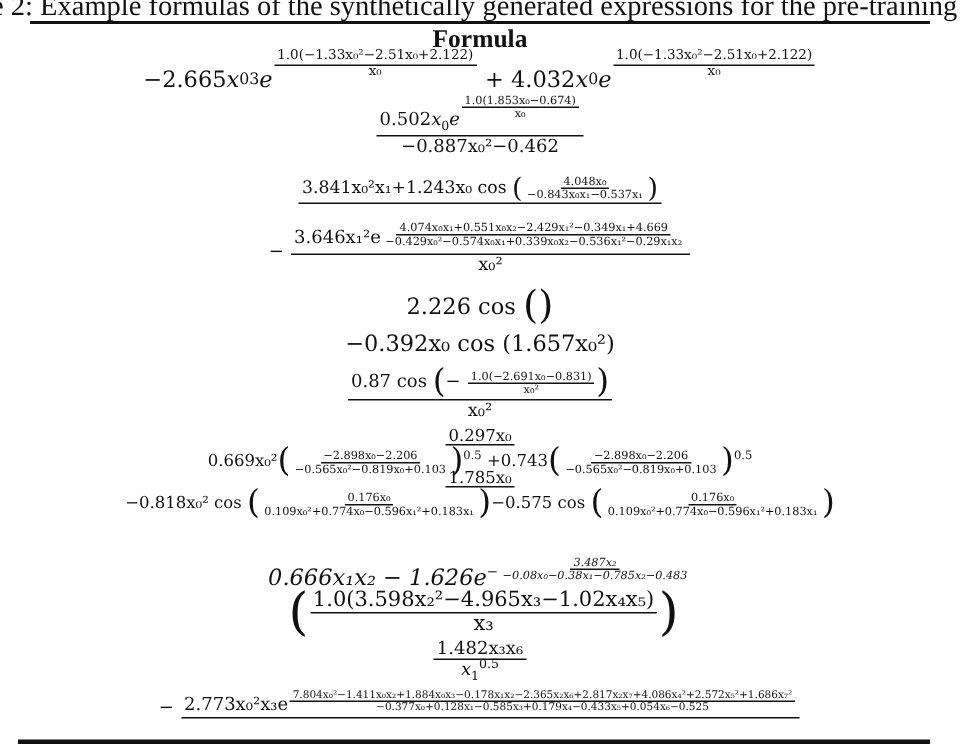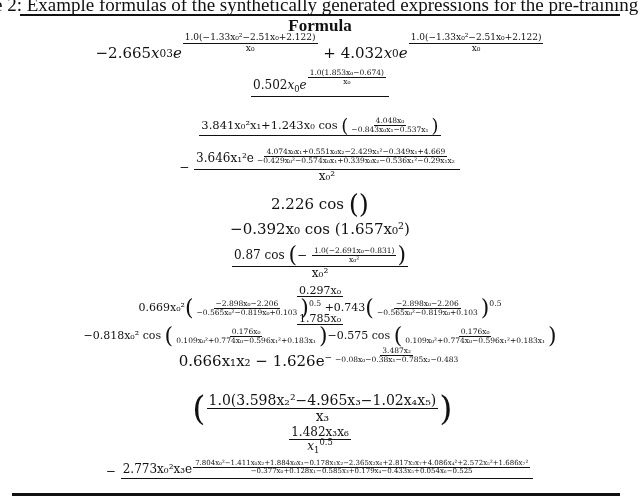--- a/index.html
+++ b/index.html
@@ -43,20 +43,21 @@
         <span class="den">x₀</span>
       </span></span>
 </div>
 
 <div class="row m" style="top:68px;height:40px;font-size:12px;">
   <span class="frac">
       <span class="num"><span>0.502</span><span class="i">x</span><sub>0</sub><span class="i">e</span><span class="exp"><span class="frac xs">
             <span class="num">1.0(1.853x₀−0.674)</span>
             <span class="den">x₀</span>
           </span></span></span>
+      <span class="den">−0.887x₀²−0.462</span>
     </span>
 </div>
 
 <div class="row m" style="top:106px;height:40px;font-size:11.5px;">
   <span class="frac">
       <span class="num"><span>3.841x₀²x₁+1.243x₀ cos</span> <span class="paren" style="font-size:18px">(</span><span class="frac xs">
           <span class="num">4.048x₀</span>
           <span class="den">−0.843x₀x₁−0.537x₁</span>
         </span><span class="paren" style="font-size:18px">)</span></span>
     </span>
@@ -110,21 +111,21 @@
       <span class="den"><span>−0.818x₀² cos</span>&nbsp;<span class="paren" style="font-size:22px">(</span><span class="frac xs">
           <span class="num">0.176x₀</span>
           <span class="den">0.109x₀²+0.774x₀−0.596x₁²+0.183x₁</span>
         </span><span class="paren" style="font-size:22px">)</span><span>−0.575 cos</span>&nbsp;<span class="paren" style="font-size:22px">(</span><span class="frac xs">
           <span class="num">0.176x₀</span>
           <span class="den">0.109x₀²+0.774x₀−0.596x₁²+0.183x₁</span>
         </span><span class="paren" style="font-size:22px">)</span></span>
     </span>
 </div>
 
-<div class="row m" style="top:348px;height:26px;">
+<div class="row m" style="top:372px;height:26px;font-style:italic;">
   <span>0.666x₁x₂ − 1.626e</span>
     <span class="exp" style="top:-6px"><span style="font-size:9px">−</span><span class="frac xs">
         <span class="num">3.487x₂</span>
         <span class="den">−0.08x₀−0.38x₁−0.785x₂−0.483</span>
       </span></span>
 </div>
 
 <div class="row m" style="top:388px;height:40px;">
   &nbsp;<span class="paren-lg">(</span><span class="frac" style="font-size:14px">
       <span class="num">1.0(3.598x₂²−4.965x₃−1.02x₄x₅)</span>

